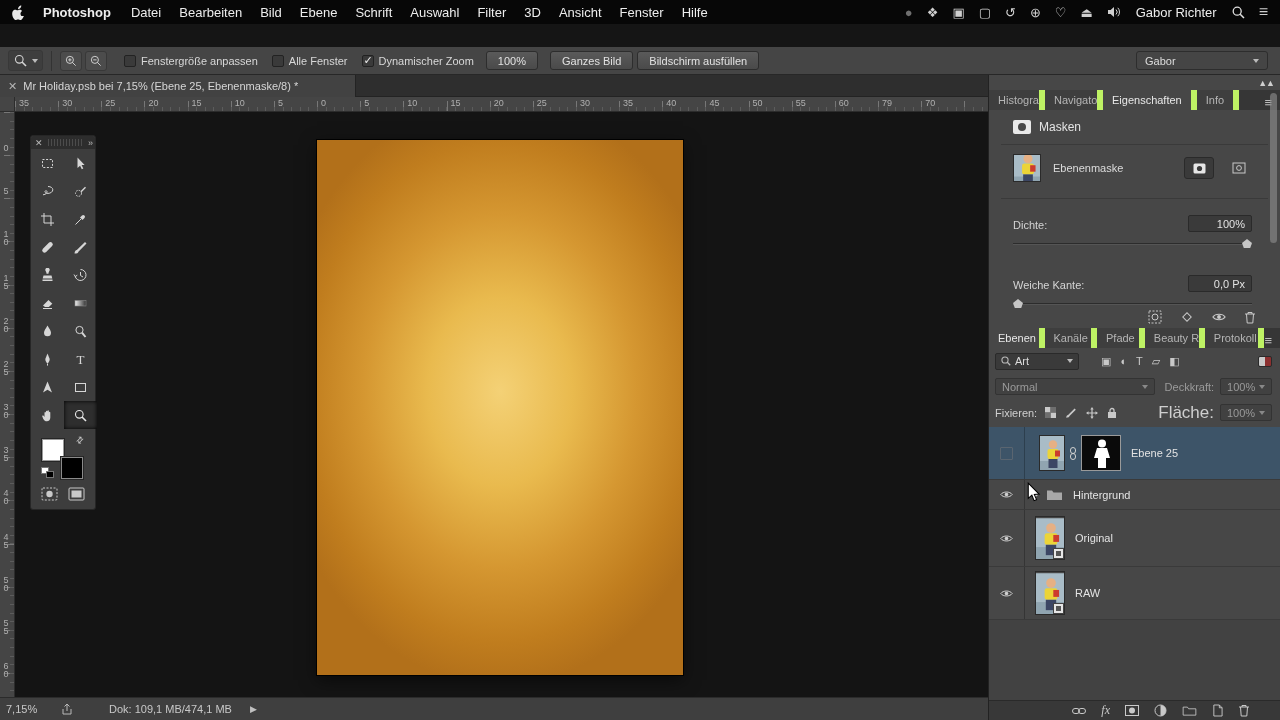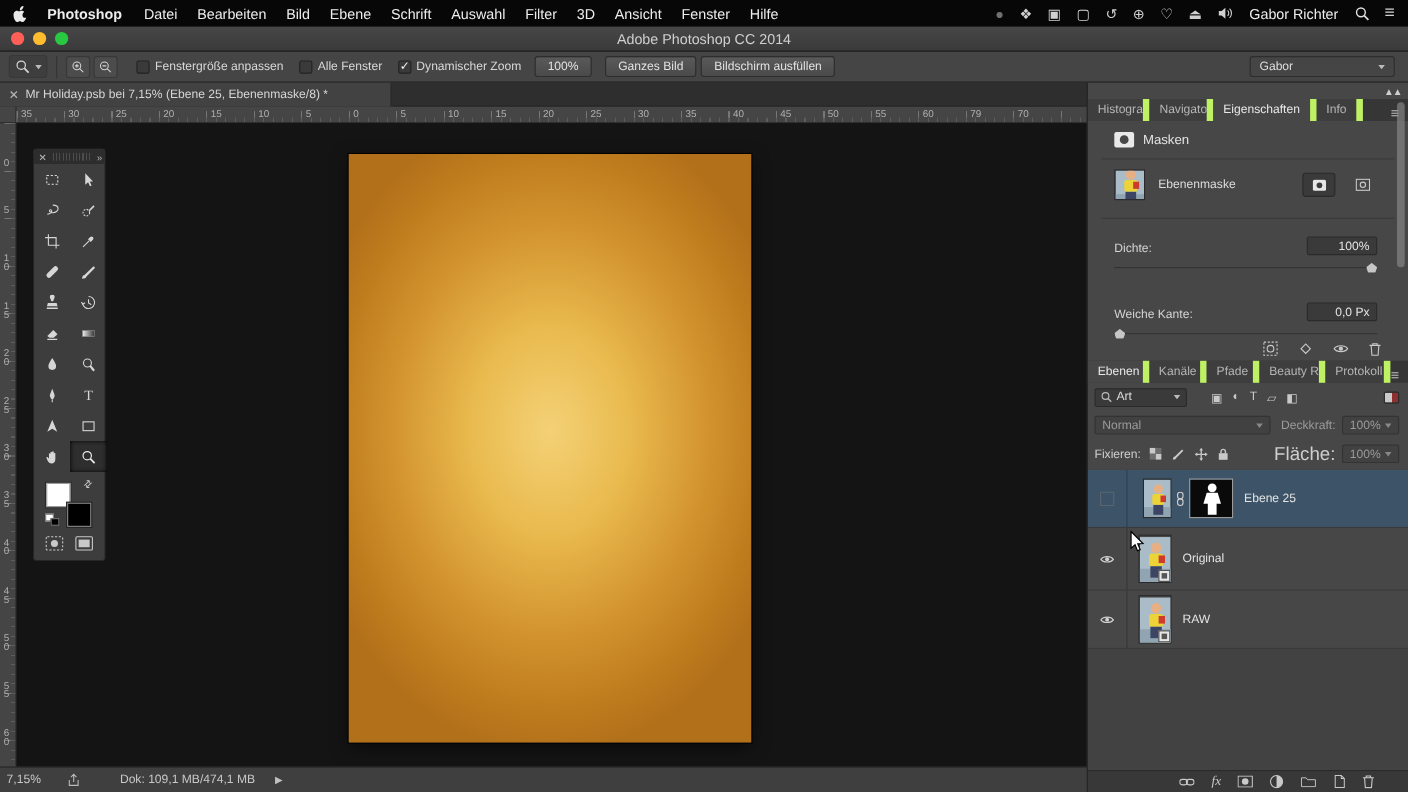--- a/index.html
+++ b/index.html
@@ -198,28 +198,20 @@
     <span class="mb-user">Gabor Richter</span>
     <span class="mb-ic">
       <svg width="13" height="13" viewBox="0 0 13 13">
           <circle cx="5.2" cy="5.2" r="4" fill="none" stroke="#e0e0e0" stroke-width="1.3"></circle>
           <path d="M8.2 8.2 12 12" stroke="#e0e0e0" stroke-width="1.5"></path>
         </svg>
     </span>
     <span class="mb-ic g g-lines" style="margin-right:12px"></span>
   </div>
 
-  <div class="titlebar">
-    <div class="lights">
-      <span class="light l-red"></span>
-      <span class="light l-yel"></span>
-      <span class="light l-grn"></span>
-    </div>
-    <div class="wtitle">Adobe Photoshop CC 2014</div>
-  </div>
 
   <div class="optionsbar">
     <span class="toolbadge">
       <svg width="15" height="15" viewBox="0 0 15 15">
           <circle cx="6.3" cy="6.3" r="3.8" fill="none" stroke="#d6d6d6" stroke-width="1.1"></circle>
           <path d="M9 9 13 13" stroke="#d6d6d6" stroke-width="1.6"></path>
         </svg>
       <span class="dd-arrow"></span>
     </span>
     <span class="osep"></span>
@@ -642,20 +634,35 @@
         <span class="mthumb">
           <svg width="40" height="36" viewBox="0 0 40 36">
               <rect width="40" height="36" fill="#0a0a0a"></rect>
               <circle cx="20" cy="7.5" r="4" fill="#fff"></circle>
               <path d="M15 12h10l3 10h-4v10h-8V22h-4Z" fill="#fff"></path>
             </svg>
         </span>
         <span class="lname">Ebene 25</span>
       </div>
 
+      <div class="lrow" style="height:30px">
+        <span class="vis">
+          <svg width="13" height="9" viewBox="0 0 13 9">
+              <path d="M.8 4.5C3 1.2 10 1.2 12.2 4.5 10 7.8 3 7.8.8 4.5Z" fill="none" stroke="#d0d0d0"></path>
+              <circle cx="6.5" cy="4.5" r="1.8" fill="#d0d0d0"></circle>
+            </svg>
+        </span>
+        <span class="tri"></span>
+        <span style="margin-left:8px;display:flex">
+          <svg width="17" height="13" viewBox="0 0 17 13">
+              <path d="M1 2.5h5l1.5 2H16V12H1Z" fill="#a8a8a8"></path>
+            </svg>
+        </span>
+        <span class="lname">Hintergrund</span>
+      </div>
 
       <div class="lrow" style="height:57px">
         <span class="vis">
           <svg width="13" height="9" viewBox="0 0 13 9">
               <path d="M.8 4.5C3 1.2 10 1.2 12.2 4.5 10 7.8 3 7.8.8 4.5Z" fill="none" stroke="#d0d0d0"></path>
               <circle cx="6.5" cy="4.5" r="1.8" fill="#d0d0d0"></circle>
             </svg>
         </span>
         <span class="lthumb t3044">
           <svg width="30" height="44" viewBox="0 0 26 36">

